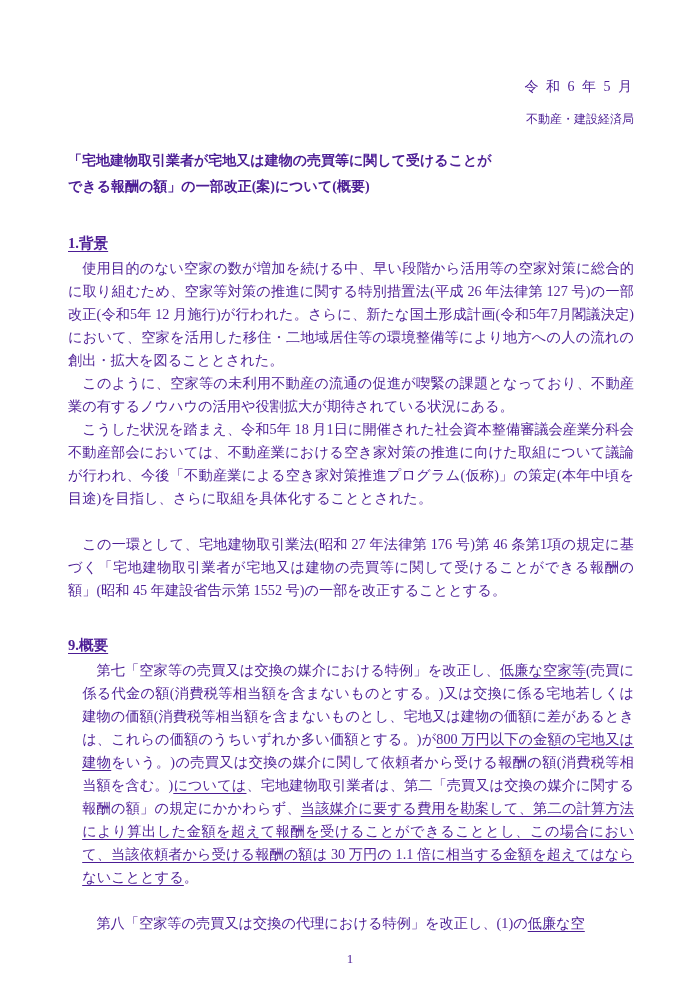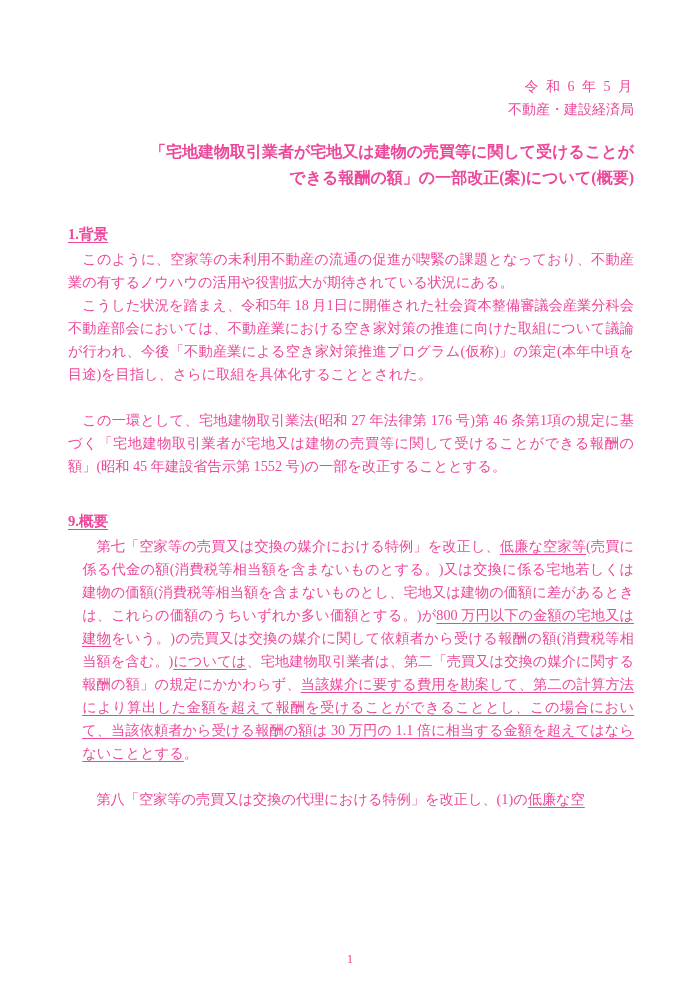--- a/index.html
+++ b/index.html
@@ -7,45 +7,45 @@
     padding: 0;
     background: #ffffff;
   }
   .page {
     position: relative;
     width: 700px;
     height: 995px;
     background: #ffffff;
     overflow: hidden;
     font-family: "Liberation Serif", "DejaVu Serif", serif;
-    color: #ec4899;
+    color: #4c1d95;
   }
   .content {
     position: absolute;
     top: 78px;
     left: 68px;
     width: 566px;
   }
   .doc-date {
     text-align: right;
     font-size: 14px;
     line-height: 18px;
     letter-spacing: 2px;
   }
   .doc-dept {
     text-align: right;
-    font-size: 14px;
+    font-size: 12px;
     line-height: 18px;
-    margin-top: 5px;
+    margin-top: 14px;
   }
   .doc-title {
     margin-top: 20px;
-    text-align: right;
+    text-align: left;
     font-weight: 700;
-    font-size: 16px;
+    font-size: 14px;
     line-height: 26px;
   }
   .doc-title span { display: block; }
   .section-heading {
     margin-top: 32px;
     margin-bottom: 3px;
     font-size: 14.6px;
     font-weight: 700;
     line-height: 22px;
     text-decoration: underline;
@@ -83,20 +83,21 @@
     <div class="doc-header">
       <div class="doc-date">令 和 6 年 5 月</div>
       <div class="doc-dept">不動産・建設経済局</div>
     </div>
     <div class="doc-title">
       <span>「宅地建物取引業者が宅地又は建物の売買等に関して受けることが</span>
       <span>できる報酬の額」の一部改正(案)について(概要)</span>
     </div>
     <div id="sections">
         <div class="section-heading">1.背景</div>
+        <div class="para"><span>使用目的のない空家の数が増加を続ける中、早い段階から活用等の空家対策に総合的に取り組むため、空家等対策の推進に関する特別措置法(平成 26 年法律第 127 号)の一部改正(令和5年 12 月施行)が行われた。さらに、新たな国土形成計画(令和5年7月閣議決定)において、空家を活用した移住・二地域居住等の環境整備等により地方への人の流れの創出・拡大を図ることとされた。</span></div>
         <div class="para"><span>このように、空家等の未利用不動産の流通の促進が喫緊の課題となっており、不動産業の有するノウハウの活用や役割拡大が期待されている状況にある。</span></div>
         <div class="para"><span>こうした状況を踏まえ、令和5年 18 月1日に開催された社会資本整備審議会産業分科会不動産部会においては、不動産業における空き家対策の推進に向けた取組について議論が行われ、今後「不動産業による空き家対策推進プログラム(仮称)」の策定(本年中頃を目途)を目指し、さらに取組を具体化することとされた。</span></div>
         <div class="spacer"></div>
         <div class="para"><span>この一環として、宅地建物取引業法(昭和 27 年法律第 176 号)第 46 条第1項の規定に基づく「宅地建物取引業者が宅地又は建物の売買等に関して受けることができる報酬の額」(昭和 45 年建設省告示第 1552 号)の一部を改正することとする。</span></div>
         <div class="section-heading">9.概要</div>
         <div class="para indented"><span>第七「空家等の売買又は交換の媒介における特例」を改正し、</span><span class="u">低廉な空家等</span><span>(売買に係る代金の額(消費税等相当額を含まないものとする。)又は交換に係る宅地若しくは建物の価額(消費税等相当額を含まないものとし、宅地又は建物の価額に差があるときは、これらの価額のうちいずれか多い価額とする。)が</span><span class="u">800 万円以下の金額の宅地又は建物</span><span>をいう。)の売買又は交換の媒介に関して依頼者から受ける報酬の額(消費税等相当額を含む。)</span><span class="u">については</span><span>、宅地建物取引業者は、第二「売買又は交換の媒介に関する報酬の額」の規定にかかわらず、</span><span class="u">当該媒介に要する費用を勘案して、第二の計算方法により算出した金額を超えて報酬を受けることができることとし、この場合において、当該依頼者から受ける報酬の額は 30 万円の 1.1 倍に相当する金額を超えてはならないこととする</span><span>。</span></div>
         <div class="spacer"></div>
         <div class="para indented"><span>第八「空家等の売買又は交換の代理における特例」を改正し、(1)の</span><span class="u">低廉な空</span></div>
       </div>
   </div>

